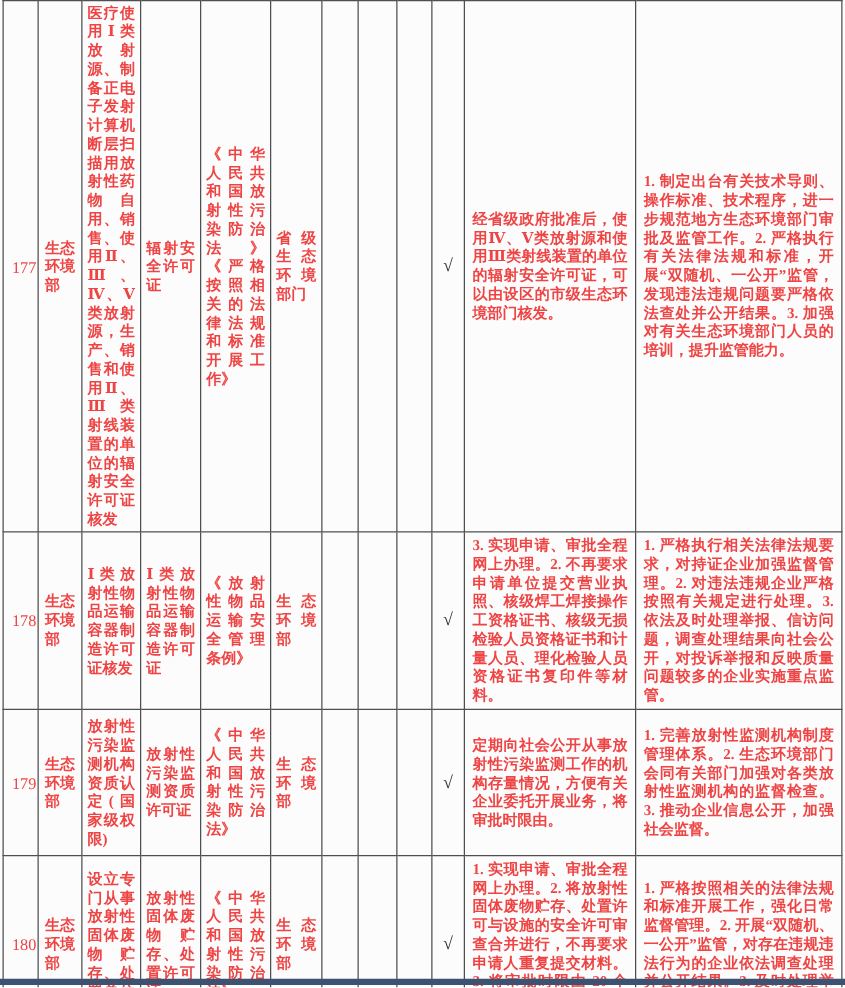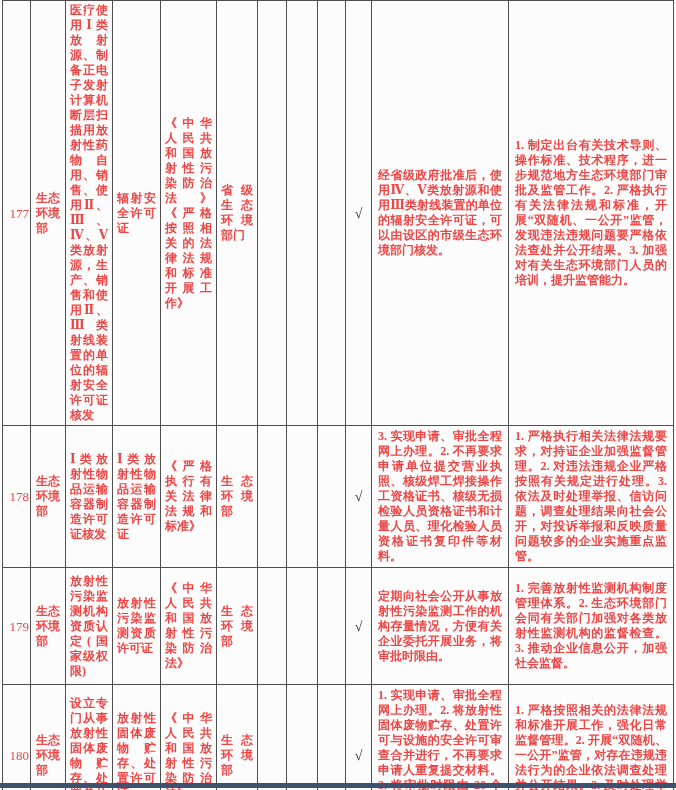--- a/index.html
+++ b/index.html
@@ -97,21 +97,21 @@
         <td class="cell-check"><span>√</span></td>
         <td class="cell-wide">经省级政府批准后，使用Ⅳ、Ⅴ类放射源和使用Ⅲ类射线装置的单位的辐射安全许可证，可以由设区的市级生态环境部门核发。</td>
         <td class="cell-wide">1. 制定出台有关技术导则、操作标准、技术程序，进一步规范地方生态环境部门审批及监管工作。2. 严格执行有关法律法规和标准，开展“双随机、一公开”监管，发现违法违规问题要严格依法查处并公开结果。3. 加强对有关生态环境部门人员的培训，提升监管能力。</td>
       </tr>
 
       <tr style="height:139px;">
         <td class="cell-num">178</td>
         <td class="cell-dept">生态环境部</td>
         <td class="cjk-narrow">Ⅰ类放射性物品运输容器制造许可证核发</td>
         <td class="cjk-narrow">Ⅰ类放射性物品运输容器制造许可证</td>
-        <td class="cjk-narrow">《严格执行有关法律法规和标准》</td>
+        <td class="cjk-narrow">《放射性物品运输安全管理条例》</td>
         <td class="cjk-narrow">生态环境部</td>
         <td></td>
         <td></td>
         <td></td>
         <td class="cell-check"><span>√</span></td>
         <td class="cell-wide">3. 实现申请、审批全程网上办理。2. 不再要求申请单位提交营业执照、核级焊工焊接操作工资格证书、核级无损检验人员资格证书和计量人员、理化检验人员资格证书复印件等材料。</td>
         <td class="cell-wide">1. 严格执行相关法律法规要求，对持证企业加强监督管理。2. 对违法违规企业严格按照有关规定进行处理。3. 依法及时处理举报、信访问题，调查处理结果向社会公开，对投诉举报和反映质量问题较多的企业实施重点监管。</td>
       </tr>
 
       <tr style="height:117px;">

